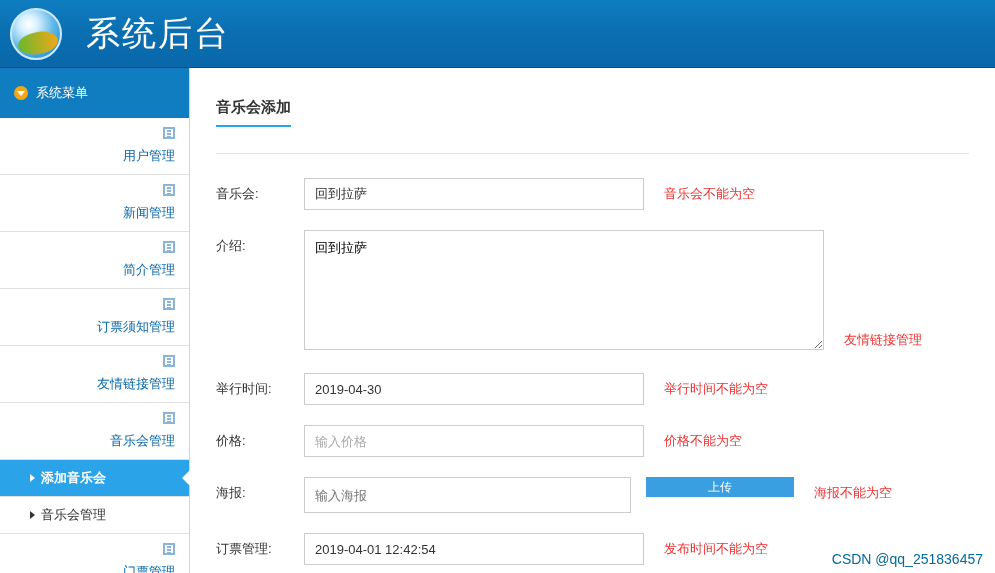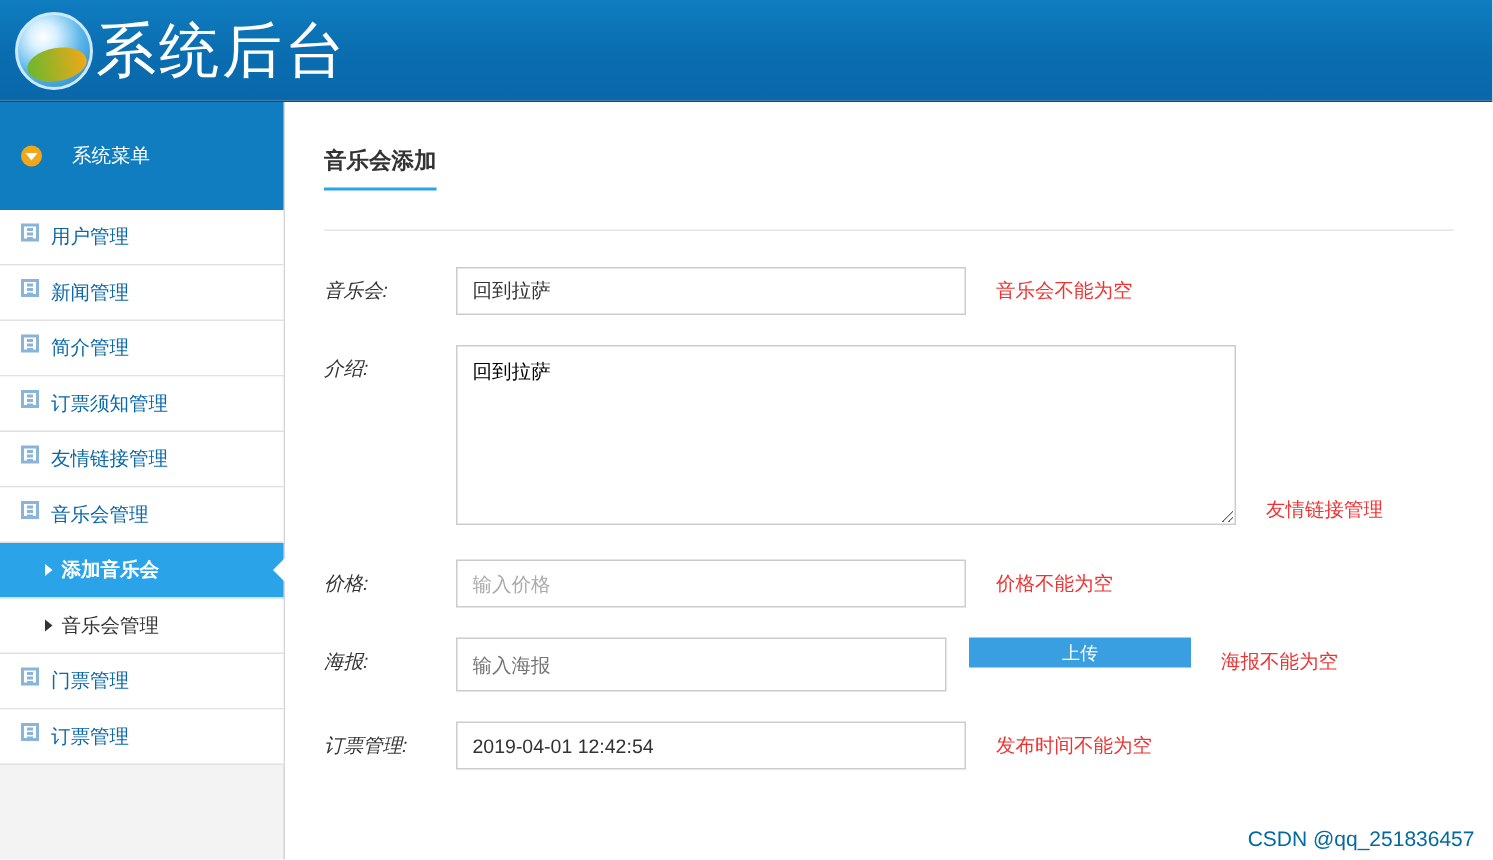--- a/index.html
+++ b/index.html
@@ -1,44 +1,44 @@
 <!DOCTYPE html>
 <html><head>
   <meta charset="utf-8">
   <style>
     * { margin: 0; padding: 0; box-sizing: border-box; }
     body { font-family: "Microsoft YaHei", Arial, sans-serif; font-size: 13px; color: #333; background: #fff; width: 995px; height: 573px; overflow: hidden; position: relative; }
     
     .header { height: 68px; background: linear-gradient(to bottom, #0f7dc0, #0a6eb0 50%, #0967aa); display: flex; align-items: center; padding-left: 10px; border-bottom: 1px solid #054d82; }
     .logo-circle { width: 52px; height: 52px; border-radius: 50%; background: radial-gradient(circle at 35% 30%, #fff 0%, #d6f0ff 20%, #5bb5e8 55%, #1a7fc4 100%); position: relative; overflow: hidden; border: 2px solid #cceaff; }
     .logo-swoosh { position: absolute; width: 40px; height: 22px; border-radius: 50%; background: linear-gradient(to right, #6ab82e, #f0a818); bottom: 4px; left: 6px; transform: rotate(-10deg); }
-    .title { font-size: 40px; color: #fff; font-weight: 500; margin-left: 2px; letter-spacing: 2px; font-family: "SimHei", "Microsoft YaHei"; }
+    .title { font-size: 34px; color: #fff; font-weight: 500; margin-left: 24px; letter-spacing: 2px; font-family: "SimHei", "Microsoft YaHei"; }
     
     .body-wrap { display: flex; height: calc(100% - 68px); }
     
     .sidebar { width: 190px; background: #f3f3f3; border-right: 1px solid #d4d4d4; }
-    .menu-header { background: #0f7dc0; color: #fff; padding: 27px 14px; font-size: 13px; display: flex; align-items: center; gap: 20px; }
+    .menu-header { background: #0f7dc0; color: #fff; padding: 16px 14px; font-size: 13px; display: flex; align-items: center; gap: 8px; }
     .menu-header-icon { width: 14px; height: 14px; border-radius: 50%; background: #f0a818; display: flex; align-items: center; justify-content: center; }
     .menu-header-icon::after { content: ""; border-left: 4px solid transparent; border-right: 4px solid transparent; border-top: 5px solid #fff; }
     
-    .nav-item { padding: 9px 14px; border-bottom: 1px solid #e0e0e0; color: #0967aa; cursor: pointer; display: flex; align-items: flex-start; gap: 8px; background: #fff; }
+    .nav-item { padding: 9px 14px; border-bottom: 1px solid #e0e0e0; color: #0967aa; cursor: pointer; display: flex; align-items: flex-end; gap: 8px; background: #fff; flex-direction: column; }
     .nav-icon { width: 12px; height: 12px; border: 2px solid #8ab4d8; position: relative; flex-shrink: 0; }
     .nav-icon::after { content: ""; position: absolute; top: 1px; left: 2px; right: 2px; height: 2px; background: #8ab4d8; box-shadow: 0 3px 0 #8ab4d8, 0 6px 0 #8ab4d8; }
     
     .sub-item { padding: 9px 14px 9px 30px; border-bottom: 1px solid #e0e0e0; color: #333; cursor: pointer; display: flex; align-items: center; gap: 6px; background: #fff; position: relative; }
     .sub-item.active { background: #2aa3e8; color: #fff; font-weight: bold; }
     .sub-item.active::after { content: ""; position: absolute; right: -1px; top: 50%; transform: translateY(-50%); border-top: 8px solid transparent; border-bottom: 8px solid transparent; border-right: 8px solid #fff; }
     .sub-arrow { width: 0; height: 0; border-top: 4px solid transparent; border-bottom: 4px solid transparent; border-left: 5px solid currentColor; }
     
     .main { flex: 1; padding: 30px 26px; overflow: auto; }
     .page-title { font-size: 15px; font-weight: bold; color: #333; padding-bottom: 8px; border-bottom: 2px solid #2aa3e8; display: inline-block; margin-bottom: 26px; }
     .page-title-wrap { border-bottom: 1px solid #e4e4e4; margin-bottom: 24px; }
     
     .form-row { display: flex; align-items: flex-start; margin-bottom: 20px; }
-    .form-label { width: 88px; text-align: left; padding-top: 7px; color: #333; font-style: italic; }
+    .form-label { width: 88px; text-align: left; padding-top: 7px; color: #333; }
     .form-control-wrap { width: 340px; }
     .form-input { width: 100%; height: 32px; border: 1px solid #ccc; padding: 0 10px; font-size: 13px; color: #333; }
     .form-input::placeholder { color: #aaa; }
     .form-textarea { width: 520px; height: 120px; border: 1px solid #ccc; padding: 8px 10px; font-size: 13px; resize: both; font-family: inherit; }
     .form-error { color: #e33; margin-left: 20px; padding-top: 7px; font-size: 13px; }
     .form-row.textarea-row .form-error { align-self: flex-end; padding-bottom: 4px; padding-top: 0; }
     
     .poster-row .form-control-wrap { display: flex; }
     .poster-input { flex: 1; height: 36px; border: 1px solid #ccc; padding: 0 10px; font-size: 13px; }
     .upload-btn { width: 148px; height: 20px; background: #3a9fe0; color: #fff; border: none; font-size: 12px; cursor: pointer; margin-left: 15px; }
@@ -112,20 +112,25 @@
       <div class="form-control-wrap"><input class="form-input" value="回到拉萨" style=""></div>
       <div class="form-error">音乐会不能为空</div>
     </div>
 
     <div class="form-row textarea-row">
       <div class="form-label">介绍:</div>
       <div><textarea class="form-textarea" style="">回到拉萨</textarea></div>
       <div class="form-error">友情链接管理</div>
     </div>
 
+    <div class="form-row">
+      <div class="form-label">举行时间:</div>
+      <div class="form-control-wrap"><input class="form-input" value="2019-04-30" style=""></div>
+      <div class="form-error">举行时间不能为空</div>
+    </div>
 
     <div class="form-row">
       <div class="form-label">价格:</div>
       <div class="form-control-wrap"><input class="form-input" placeholder="输入价格" style=""></div>
       <div class="form-error">价格不能为空</div>
     </div>
 
     <div class="form-row poster-row">
       <div class="form-label">海报:</div>
       <div class="form-control-wrap">

